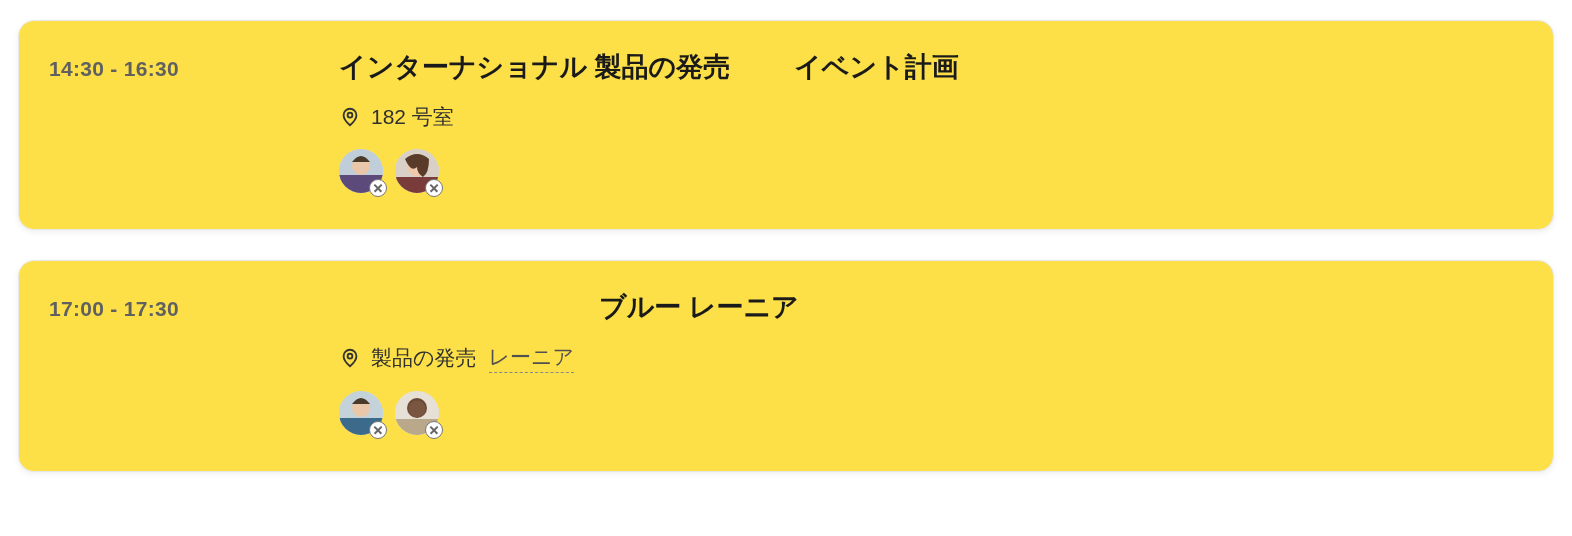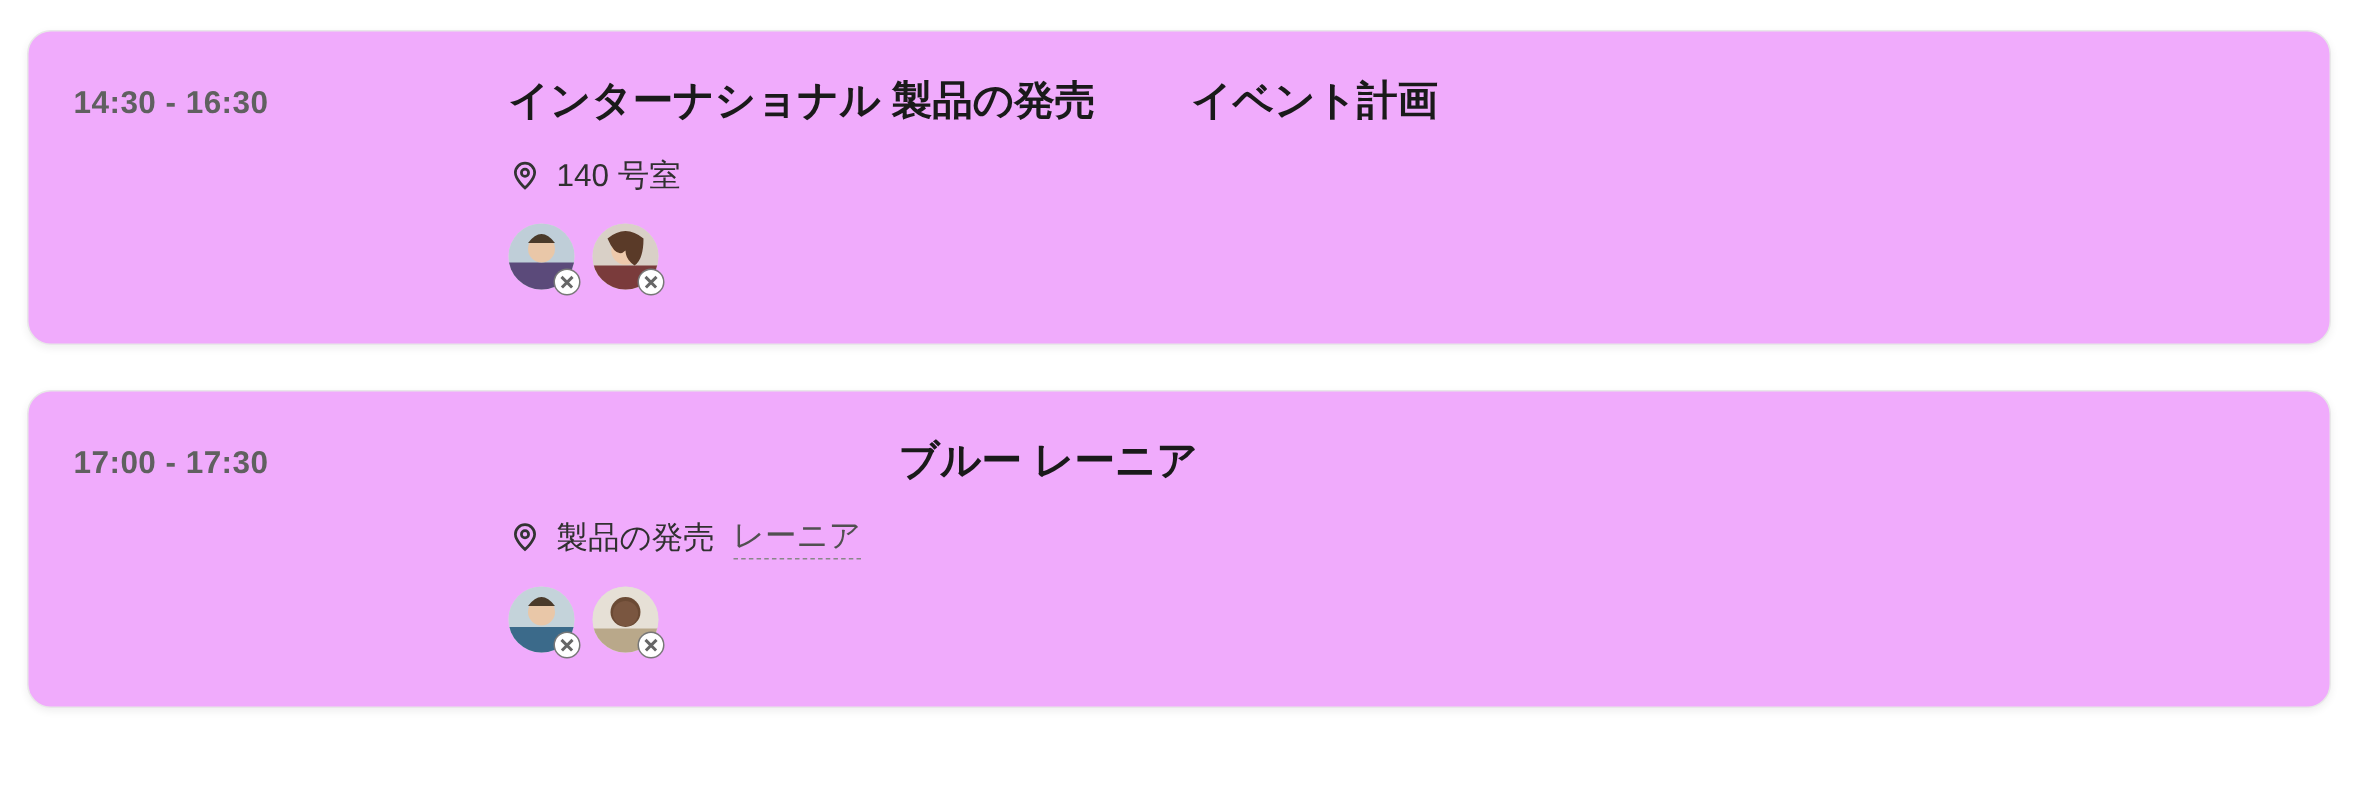--- a/index.html
+++ b/index.html
@@ -9,21 +9,21 @@
     background: #ffffff;
     font-family: "Segoe UI", "Yu Gothic UI", "Meiryo UI", -apple-system, BlinkMacSystemFont, sans-serif;
     color: #1b1b1b;
     width: 1572px;
   }
   .wrap {
     padding: 20px 18px;
     width: 1572px;
   }
   .card {
-    background: #f0abfc;
+    background: #fde047;
     border: 1px solid #e8e8e8;
     border-radius: 16px;
     box-shadow: 0 2px 6px rgba(0,0,0,0.07);
     padding: 28px 30px 36px 30px;
     display: flex;
     align-items: flex-start;
     margin-bottom: 30px;
   }
   .time-col {
     width: 290px;
@@ -117,21 +117,21 @@
         <span class="title-primary">インターナショナル  製品の発売</span>
         <span class="title-secondary">イベント計画</span>
       </div>
       <div class="loc-row">
         <span class="loc-icon">
           <svg viewBox="0 0 24 24" fill="none" stroke="#333" stroke-width="2">
             <path d="M12 21s-7-6.2-7-11a7 7 0 1 1 14 0c0 4.8-7 11-7 11z"></path>
             <circle cx="12" cy="10" r="2.6"></circle>
           </svg>
         </span>
-        <span class="loc-primary">140 号室</span>
+        <span class="loc-primary">182 号室</span>
       </div>
       <div class="avatars">
         <div class="avatar">
           <svg class="face" viewBox="0 0 44 44">
             <defs>
                 <clipPath id="c1">
                   <circle cx="22" cy="22" r="22"></circle>
                 </clipPath>
               </defs>
             <g clip-path="url(#c1)">

